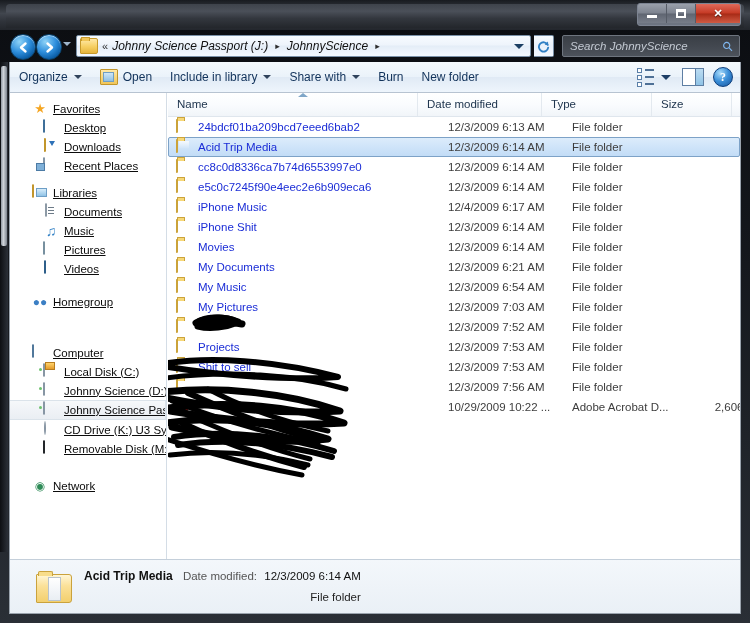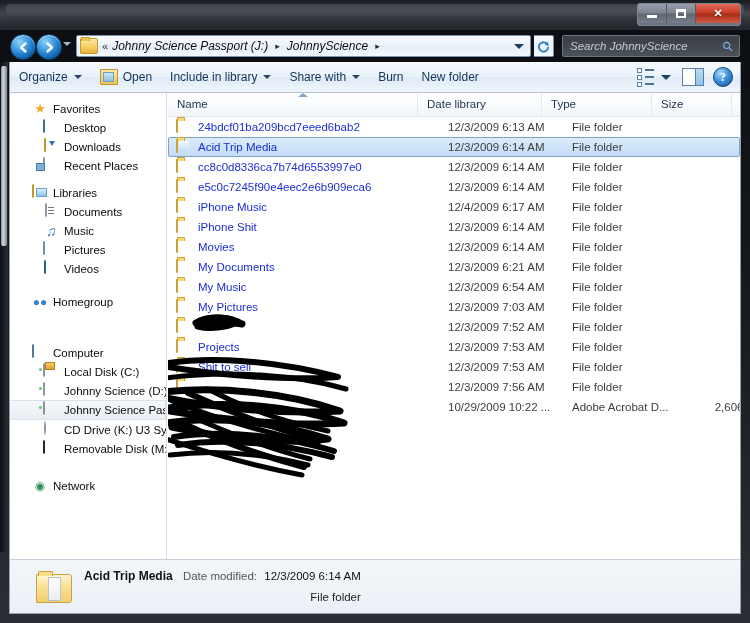--- a/index.html
+++ b/index.html
@@ -304,21 +304,21 @@
   }
   .navrow.child { padding-left: 33px; }
   .navrow.selected {
     background: linear-gradient(180deg,#f6f8fa 0%,#eaeef3 100%);
     border: 1px solid #dbe3ea;
     border-left: none;
     height: 18px;
     margin-left: 0;
   }
   .navicon { width:16px; height:16px; margin-right:5px; flex:none; position:relative; }
-  .navlabel { overflow:hidden; }
+  .navlabel { overflow:hidden;text-decoration:underline; }
 
   
   .ico-star {
     color:#f5a623; font-size:13px; line-height:16px; text-align:center;
   }
   .ico-desktop {
     width:15px;height:12px;margin-top:2px;
     background:linear-gradient(180deg,#bfe0f5,#5d9fd0);
     border:1px solid #3f6f99;border-radius:1px;
   }
@@ -730,21 +730,21 @@
           <span class="navicon ico-network">◉</span>
           <span class="navlabel">Network</span>
         </div>
       </div>
     </div>
 
     <div id="filelist">
       <div id="colheader">
         <div id="sort-ind"></div>
         <div class="col" style="left:0;width:250px">Name</div>
-        <div class="col" style="left:250px;width:124px">Date library</div>
+        <div class="col" style="left:250px;width:124px">Date modified</div>
         <div class="col" style="left:374px;width:110px">Type</div>
         <div class="col" style="left:484px;width:80px">Size</div>
       </div>
 
       <div id="rows">
           <div class="row">
             <span class="r-icon"><span class="folder-ico"></span></span>
             <span class="c-name">24bdcf01ba209bcd7eeed6bab2</span>
             <span class="c-date">12/3/2009 6:13 AM</span>
             <span class="c-type">File folder</span>

